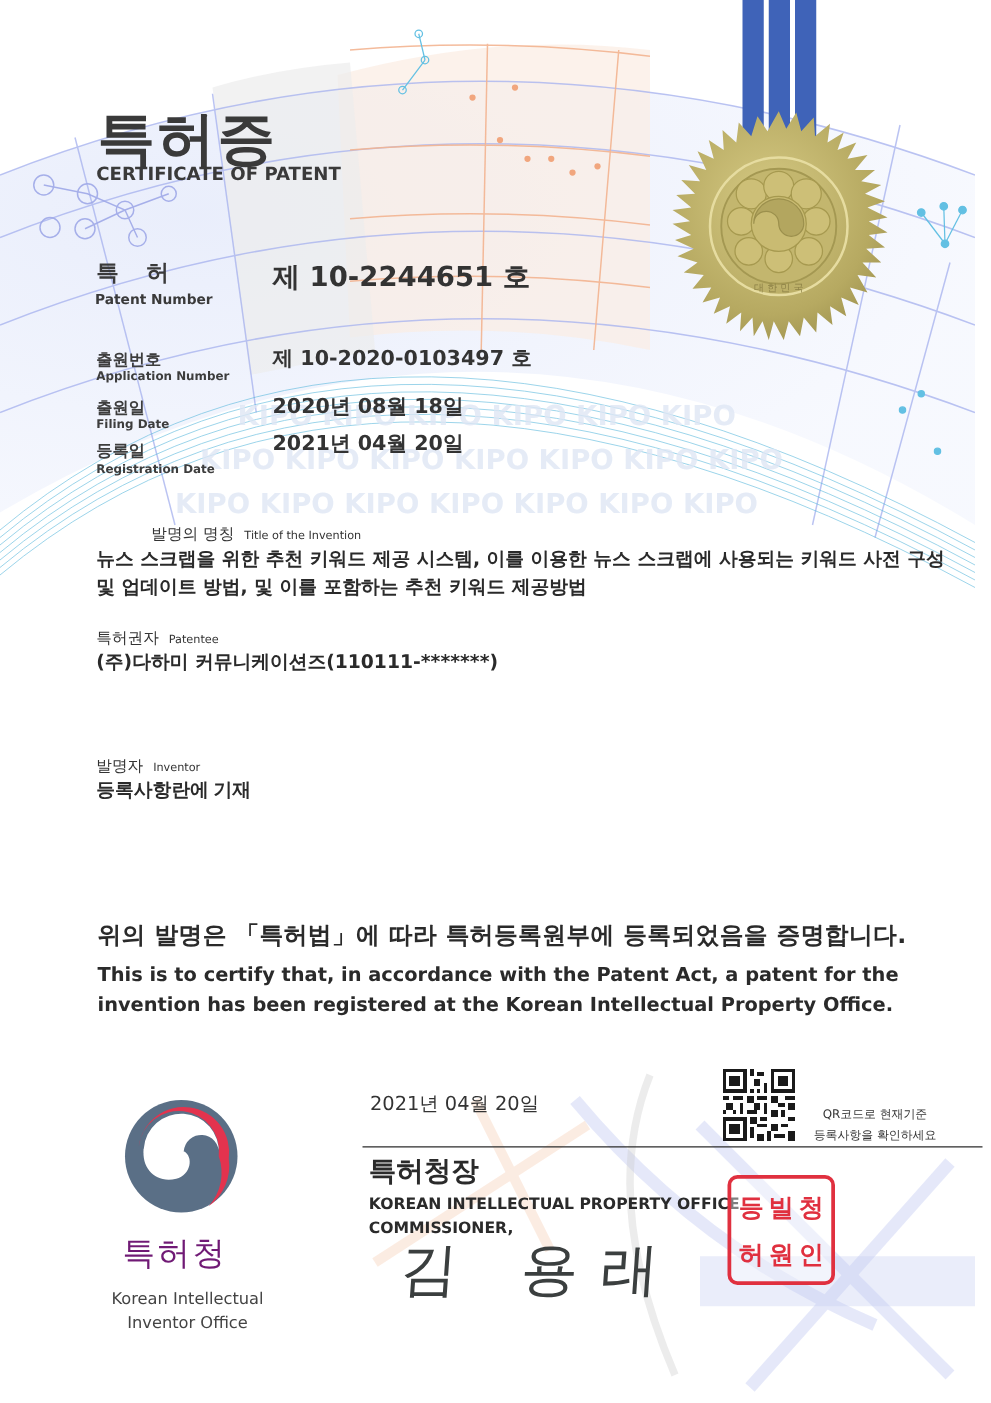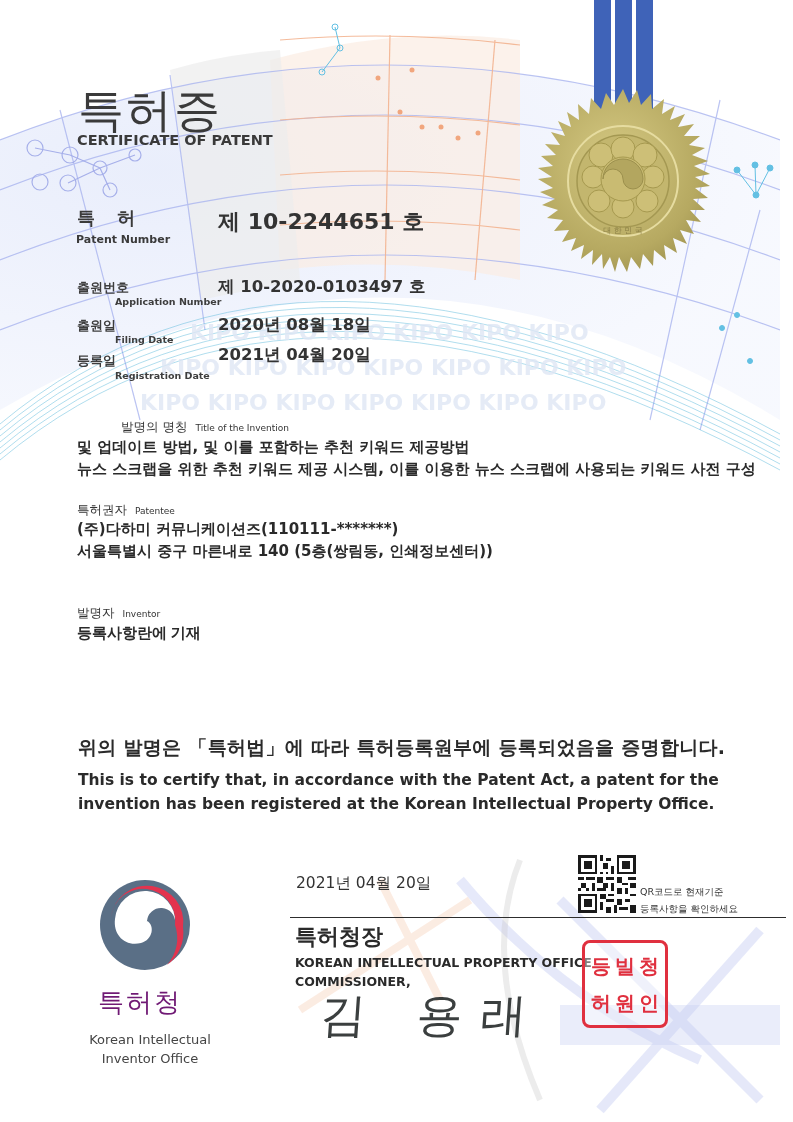--- a/index.html
+++ b/index.html
@@ -5,41 +5,41 @@
   html, body { margin: 0; padding: 0; }
   body {
     width: 793px; height: 1122px; position: relative; overflow: hidden;
     background: #ffffff;
     font-family: "DejaVu Sans", "Liberation Sans", sans-serif;
     color: #2b2b2b;
   }
   .page { position: absolute; left: 0; top: 0; width: 793px; height: 1122px; }
   .bg-layer { position: absolute; left: 0; top: 0; width: 780px; height: 1122px; pointer-events: none; }
   .abs { position: absolute; }
-  .title-ko { left: 78px; top: 80px; font-size: 46px; font-weight: normal; letter-spacing: 2px; color: #3a3a3a; }
+  .title-ko { left: 78px; top: 80px; font-size: 46px; font-weight: bold; letter-spacing: 2px; color: #3a3a3a; }
   .title-en { left: 77px; top: 132px; font-size: 14.5px; font-weight: bold; color: #3a3a3a; }
   .label-ko { font-size: 13px; font-weight: bold; color: #3d3d3d; }
-  .label-en { font-size: 9.5px; font-weight: bold; color: #3d3d3d; margin-left: 38px; }
+  .label-en { font-size: 9.5px; font-weight: bold; color: #3d3d3d; }
   .value { font-size: 16.5px; font-weight: bold; color: #333; }
   .pn-label-ko { left: 77px; top: 206px; font-size: 18px; font-weight: bold; letter-spacing: 8px; color: #3a3a3a; }
   .pn-label-en { left: 76px; top: 233px; font-size: 11px; font-weight: bold; color: #3a3a3a; }
   .pn-value { left: 218px; top: 207px; font-size: 22px; font-weight: bold; color: #333; }
   .sec-label { font-size: 12.5px; color: #333; }
   .sec-label small { font-size: 9px; margin-left: 8px; }
   .sec-value { font-size: 15px; font-weight: bold; color: #2a2a2a; line-height: 22px; }
   .cert-ko { left: 78px; top: 735px; font-size: 19px; font-weight: bold; color: #2a2a2a; letter-spacing: 0.3px; }
   .cert-en { left: 78px; top: 768px; font-size: 15.5px; font-weight: bold; color: #2a2a2a; line-height: 24px; width: 650px; }
   .kipo-name { left: 98px; top: 985px; font-size: 26px; color: #701a75; letter-spacing: 2px; }
   .kipo-en { left: 80px; top: 1030px; width: 140px; text-align: center; font-size: 13px; color: #444; line-height: 19px; }
   .sign-date { left: 296px; top: 873px; font-size: 15.5px; color: #333; }
   .hr { left: 290px; top: 917px; width: 496px; height: 1px; background: #2d2d2d; }
   .comm-ko { left: 295px; top: 922px; font-size: 22px; font-weight: bold; color: #2a2a2a; }
   .comm-en { left: 295px; top: 953px; font-size: 12.5px; font-weight: bold; color: #2a2a2a; line-height: 19px; }
   .signature { left: 320px; top: 985px; font-size: 46px; font-family: "DejaVu Serif", serif; color: #3b3f3f; letter-spacing: 18px; transform: skewX(-4deg); }
-  .qr-note { left: 640px; top: 883px; font-size: 9.5px; color: #333; line-height: 17px; text-align: left; width: 120px; }
+  .qr-note { left: 640px; top: 883px; font-size: 9.5px; color: #333; line-height: 17px; text-align: center; width: 120px; }
   .stamp { left: 582px; top: 940px; width: 86px; height: 88px; border: 3px solid #e0303f; border-radius: 8px; box-sizing: border-box; background: rgba(255,255,255,0.4); }
   .stamp-txt { position: absolute; inset: 4px; display: grid; grid-template-columns: 1fr 1fr 1fr; grid-template-rows: 1fr 1fr; color: #e0303f; font-weight: bold; font-size: 20px; text-align: center; align-items: center; line-height: 1; }
 </style>
 </head>
 <body>
 
 <div class="page">
 
   <svg class="bg-layer" viewBox="0 0 780 1122" xmlns="http://www.w3.org/2000/svg">
     <defs>
@@ -195,30 +195,29 @@
   <div class="abs value" style="left:218px; top:314px;">2020년 08월 18일</div>
 
   <div class="abs label-ko" style="left:77px; top:352px;">등록일</div>
   <div class="abs label-en" style="left:77px; top:370px;">Registration Date</div>
   <div class="abs value" style="left:218px; top:344px;">2021년 04월 20일</div>
 
   <div class="abs sec-label" style="left:77px; top:419px;margin-left:44px;">
     <span>발명의 명칭</span><small>Title of the Invention</small>
   </div>
   <div class="abs sec-value" style="left:77px; top:436px; width:700px;">
+    <div>뉴스 스크랩을 위한 추천 키워드 제공 시스템, 이를 이용한 뉴스 스크랩에 사용되는 키워드 사전 구성</div>
     <div>및 업데이트 방법, 및 이를 포함하는 추천 키워드 제공방법</div>
-    <div>뉴스 스크랩을 위한 추천 키워드 제공 시스템, 이를 이용한 뉴스 스크랩에 사용되는 키워드 사전 구성</div>
   </div>
 
   <div class="abs sec-label" style="left:77px; top:502px;">
     <span>특허권자</span><small>Patentee</small>
   </div>
   <div class="abs sec-value" style="left:77px; top:518px; width:700px;">
     <div>(주)다하미 커뮤니케이션즈(110111-*******)</div>
-    <div>서울특별시 중구  마른내로  140 (5층(쌍림동, 인쇄정보센터))</div>
   </div>
 
   <div class="abs sec-label" style="left:77px; top:605px;">
     <span>발명자</span><small>Inventor</small>
   </div>
   <div class="abs sec-value" style="left:77px; top:622px;font-family:Liberation Serif, serif;">등록사항란에 기재</div>
 
   <div class="abs cert-ko">위의 발명은 「특허법」에 따라 특허등록원부에 등록되었음을 증명합니다.</div>
   <div class="abs cert-en">
     <div>This is to certify that, in accordance with the Patent Act, a patent for the</div>

